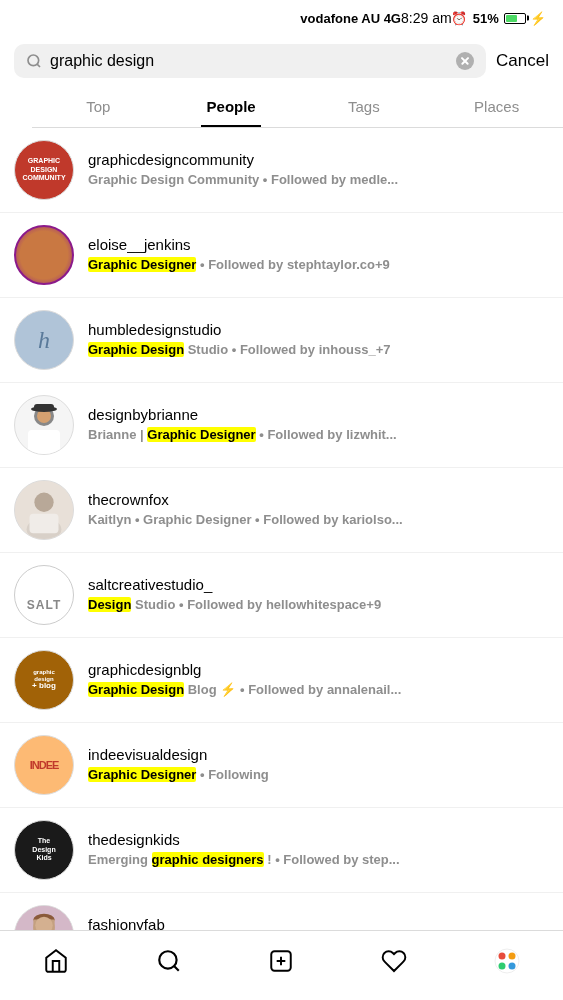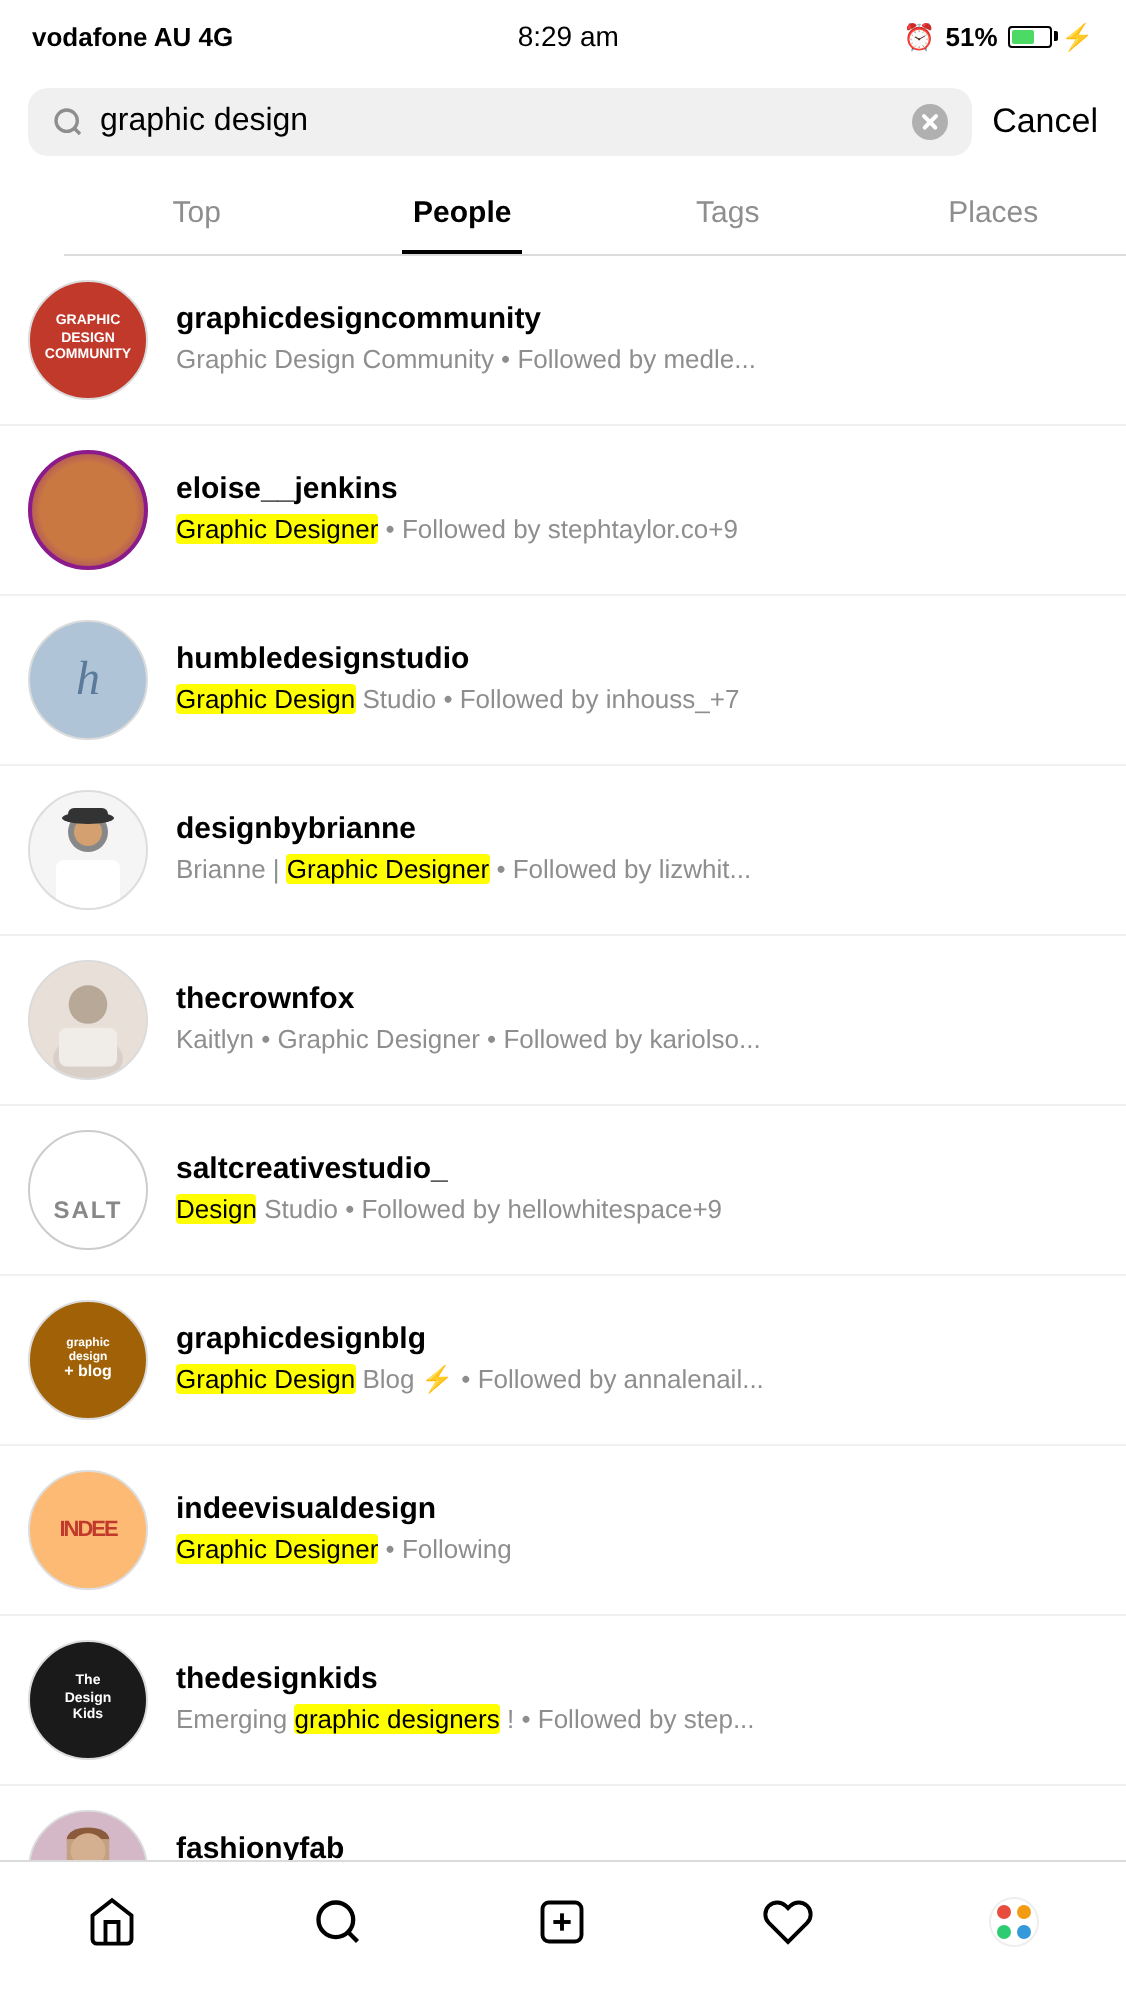--- a/index.html
+++ b/index.html
@@ -8,21 +8,21 @@
       font-family: -apple-system, BlinkMacSystemFont, 'Helvetica Neue', sans-serif;
       background: #fff;
       width: 563px;
       min-height: 1000px;
       overflow-x: hidden;
     }
 
     
     .status-bar {
       display: flex;
-      justify-content: space-between;
+      justify-content: flex-end;
       align-items: center;
       padding: 6px 16px;
       background: #fff;
       height: 36px;
     }
     .status-left { font-size: 13px; font-weight: 600; color: #000; }
     .status-center { font-size: 14px; font-weight: 500; color: #000; }
     .status-right { display: flex; align-items: center; gap: 5px; font-size: 13px; font-weight: 600; color: #000; }
     .battery-icon {
       width: 22px; height: 11px; border: 1.5px solid #000; border-radius: 2px; position: relative; display: inline-block;
@@ -115,26 +115,26 @@
       cursor: pointer;
     }
     .avatar {
       width: 60px; height: 60px; border-radius: 50%;
       flex-shrink: 0; margin-right: 14px;
       overflow: hidden; border: 1px solid #dbdbdb;
       display: flex; align-items: center; justify-content: center;
     }
     .user-info { flex: 1; min-width: 0; }
     .username {
-      font-size: 15px; font-weight: 700; color: #000; margin-bottom: 3px;
+      font-size: 15px; font-weight: 400; color: #000; margin-bottom: 3px;
       white-space: nowrap; overflow: hidden; text-overflow: ellipsis;
     }
     .bio {
       font-size: 13px; color: #8e8e8e; line-height: 1.4;
-      white-space: nowrap; overflow: hidden; text-overflow: ellipsis;
+      white-space: nowrap; overflow: hidden; text-overflow: ellipsis; font-weight: bold;
     }
     .highlight {
       background: #ffff00; color: #000; border-radius: 2px;
     }
 
     
     .av-graphicdesigncommunity { background: #c0392b; }
     .av-salt-text { font-size: 11px; font-weight: 700; color: #888; letter-spacing: 1px; margin-top: 20px; }
 
     

